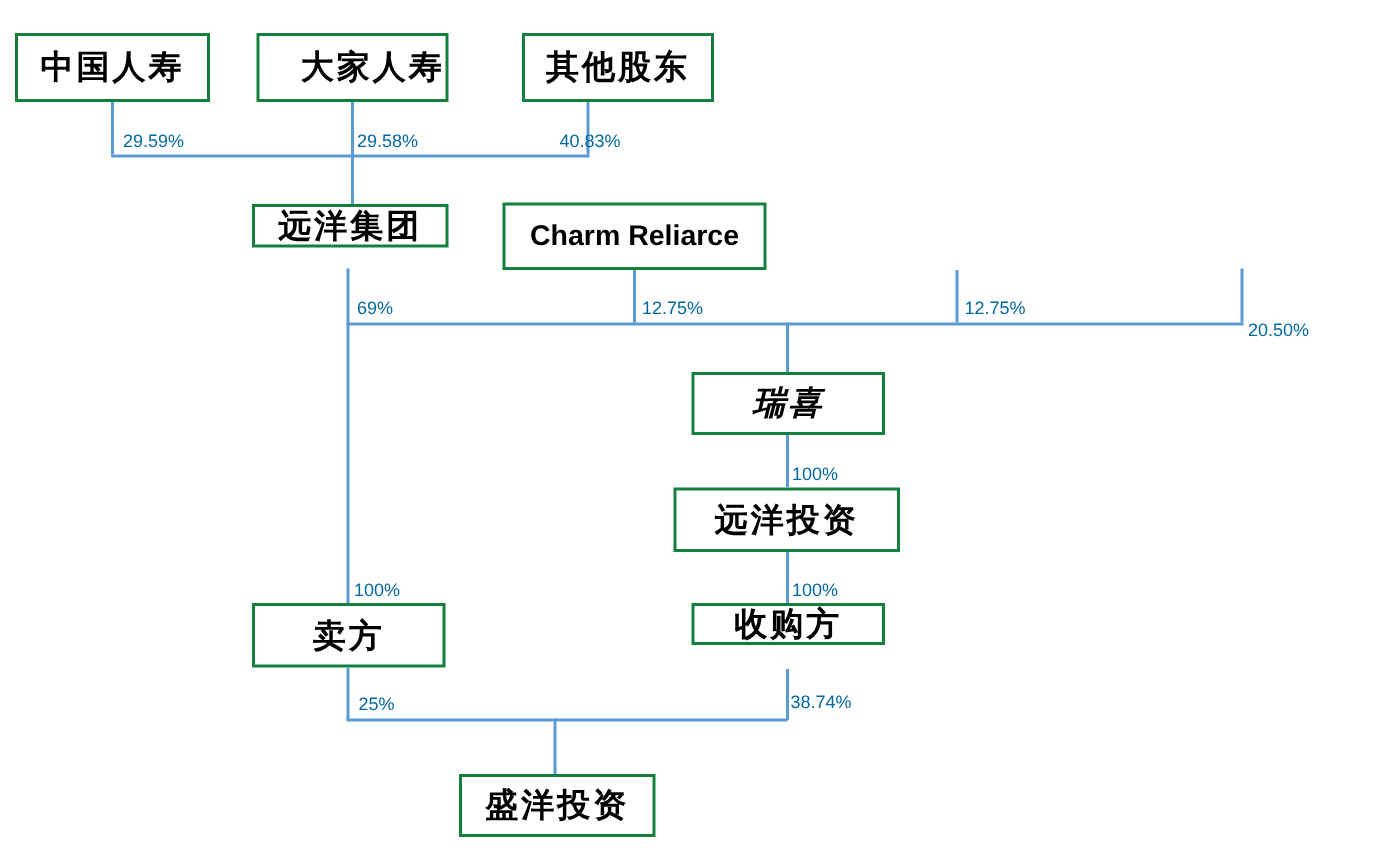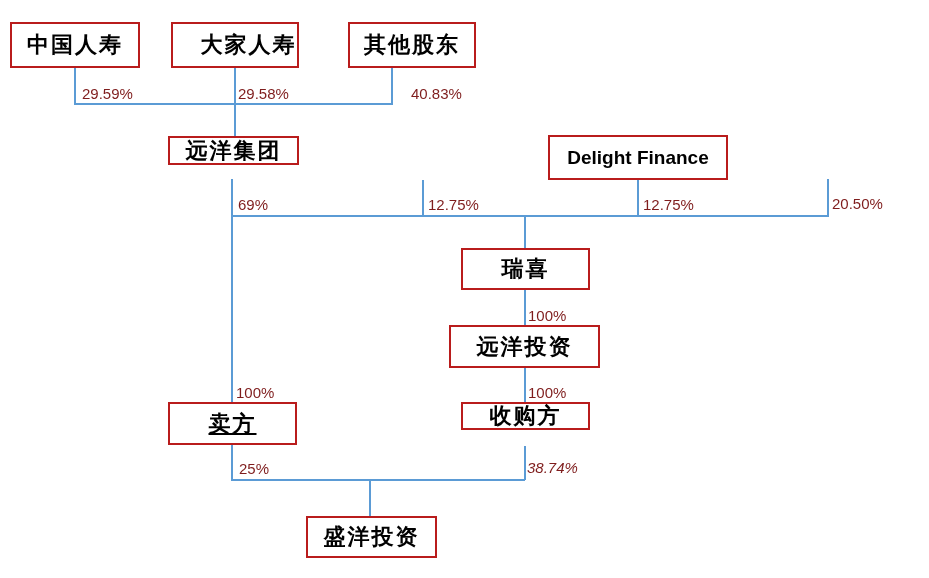--- a/index.html
+++ b/index.html
@@ -8,21 +8,21 @@
     width: 929px;
     height: 578px;
     background: #ffffff;
     overflow: hidden;
     font-family: "Liberation Sans", sans-serif;
   }
   .node {
     position: absolute;
     box-sizing: border-box;
     background: #ffffff;
-    border: 2px solid #b91c1c;
+    border: 2px solid #15803d;
     display: flex;
     align-items: center;
     justify-content: center;
     color: #000000;
     white-space: nowrap;
   }
   .node.zh {
     font-family: "Liberation Serif", "DejaVu Serif", serif;
     font-weight: bold;
     font-size: 22px;
@@ -32,23 +32,23 @@
     font-family: "Liberation Sans", "DejaVu Sans", sans-serif;
     font-weight: bold;
     font-size: 19px;
   }
   .ln {
     position: absolute;
     background: #5B9BD5;
   }
   .pct {
     position: absolute;
-    font-size: 15px;
+    font-size: 12px;
     line-height: 16px;
-    color: #7f1d1d;
+    color: #0369a1;
     white-space: nowrap;
     font-family: "Liberation Sans", "DejaVu Sans", sans-serif;
   }
 </style>
 </head>
 <body>
 
 <div class="canvas">
 
   <div class="ln" style="left:74px;  top:68px;  width:1.5px; height:35px;"></div>
@@ -65,33 +65,33 @@
   <div class="ln" style="left:524px; top:368px; width:1.5px; height:34px;"></div>
   <div class="ln" style="left:231px; top:445px; width:1.5px; height:35px;"></div>
   <div class="ln" style="left:524px; top:446px; width:1.5px; height:34px;"></div>
   <div class="ln" style="left:231px; top:479px; width:294px; height:1.5px;"></div>
   <div class="ln" style="left:369px; top:479px; width:1.5px; height:37px;"></div>
 
   <div class="node zh" style="left:10px;  top:22px;  width:130px; height:46px;">中国人寿</div>
   <div class="node zh" style="left:171px; top:22px;  width:128px; height:46px;padding-left:27px;">大家人寿</div>
   <div class="node zh" style="left:348px; top:22px;  width:128px; height:46px;">其他股东</div>
   <div class="node zh" style="left:168px; top:136px; width:131px; height:29px;">远洋集团</div>
-  <div class="node en" style="left:548px; top:135px; width:180px; height:45px;">Delight Finance</div>
-  <div class="node zh" style="left:461px; top:248px; width:129px; height:42px;">瑞喜</div>
+  <div class="node en" style="left:335px; top:135px; width:176px; height:45px;">Charm Reliarce</div>
+  <div class="node zh" style="left:461px; top:248px; width:129px; height:42px;font-style:italic;">瑞喜</div>
   <div class="node zh" style="left:449px; top:325px; width:151px; height:43px;">远洋投资</div>
-  <div class="node zh" style="left:168px; top:402px; width:129px; height:43px;text-decoration:underline;">卖方</div>
+  <div class="node zh" style="left:168px; top:402px; width:129px; height:43px;">卖方</div>
   <div class="node zh" style="left:461px; top:402px; width:129px; height:28px;">收购方</div>
   <div class="node zh" style="left:306px; top:516px; width:131px; height:42px;">盛洋投资</div>
 
   <span class="pct" style="left:82px;  top:86px;">29.59%</span>
   <span class="pct" style="left:238px; top:86px;">29.58%</span>
-  <span class="pct" style="left:411px; top:86px;text-align:center;">40.83%</span>
+  <span class="pct" style="left:373px; top:86px;text-align:center;">40.83%</span>
   <span class="pct" style="left:238px; top:197px;">69%</span>
   <span class="pct" style="left:428px; top:197px;">12.75%</span>
   <span class="pct" style="left:643px; top:197px;">12.75%</span>
-  <span class="pct" style="left:832px; top:196px;">20.50%</span>
+  <span class="pct" style="left:832px; top:212px;">20.50%</span>
   <span class="pct" style="left:528px; top:308px;">100%</span>
   <span class="pct" style="left:528px; top:385px;">100%</span>
   <span class="pct" style="left:236px; top:385px;">100%</span>
   <span class="pct" style="left:239px; top:461px;">25%</span>
-  <span class="pct" style="left:527px; top:460px;font-style:italic;">38.74%</span>
+  <span class="pct" style="left:527px; top:460px;">38.74%</span>
 
 </div>
 
 </body></html>

